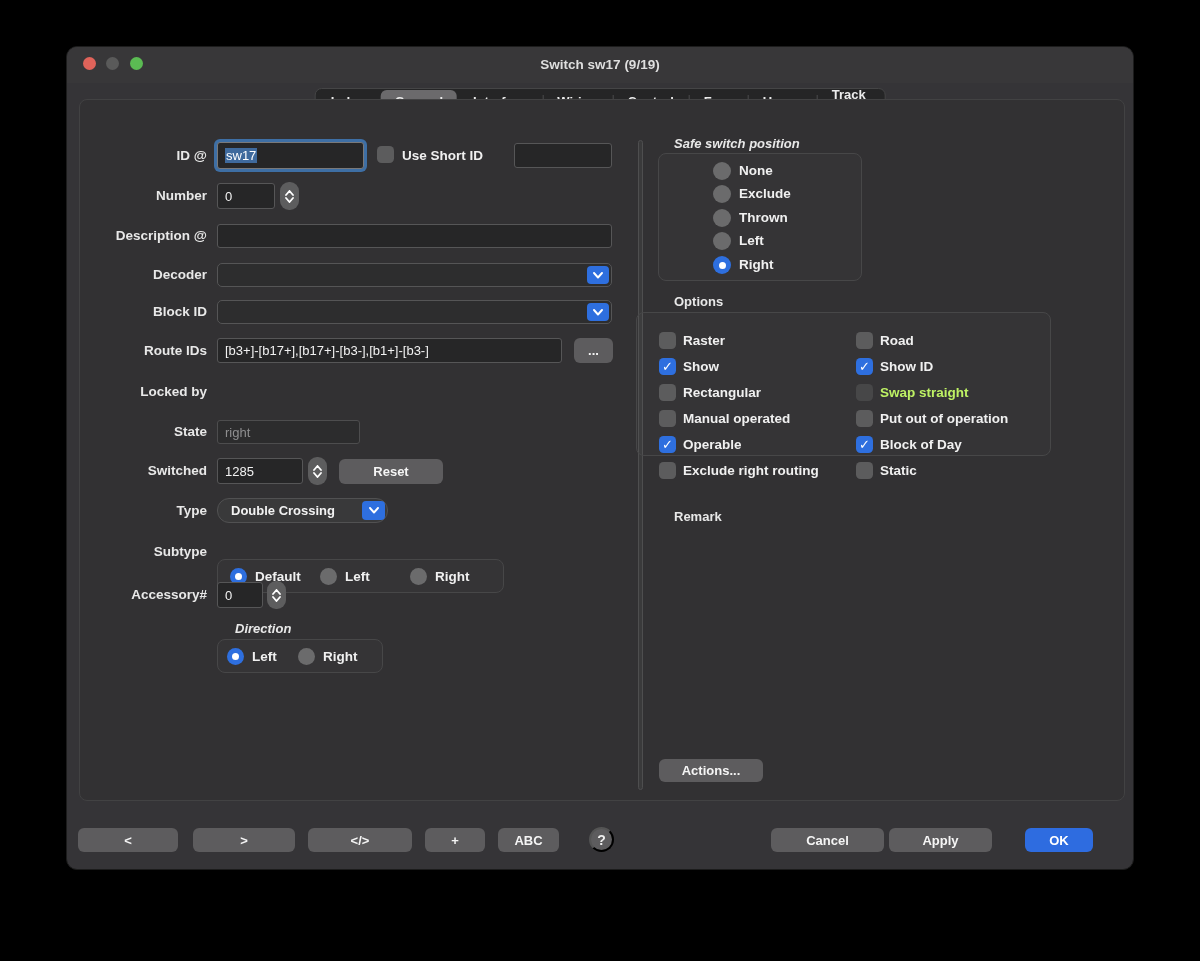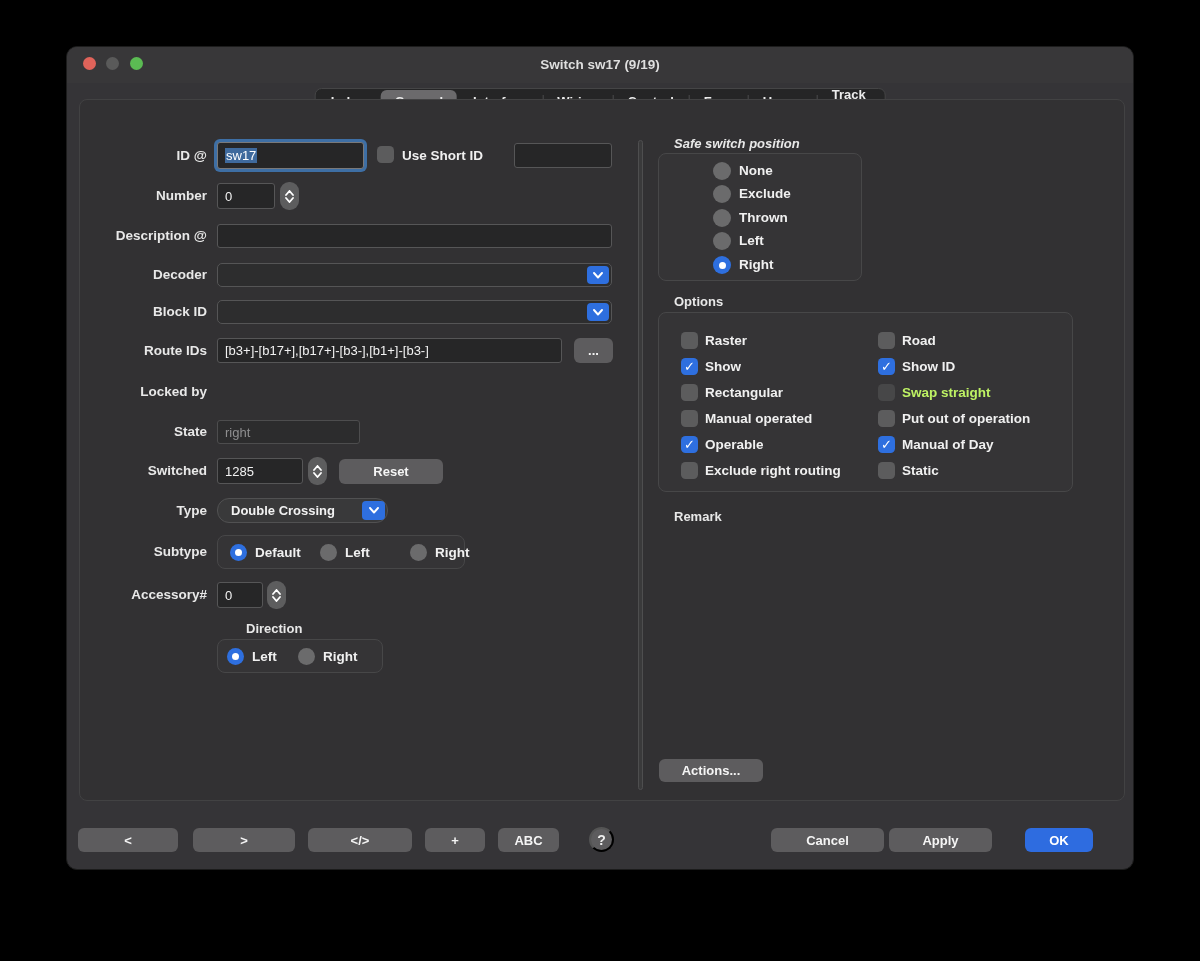--- a/index.html
+++ b/index.html
@@ -181,41 +181,41 @@
     <div class="combo typec" style="left:137px; top:398px; width:171px; height:25px; padding-left:13px;">
       <span>Double Crossing</span>
       <span class="chev-btn" style="width:23px;">
         <svg width="10" height="7" viewBox="0 0 10 7">
             <polyline points="1,1 5,5.5 9,1" fill="none" stroke="#fff" stroke-width="1.9" stroke-linecap="round" stroke-linejoin="round"></polyline>
           </svg>
       </span>
     </div>
 
     <div class="lbl" style="top:435px; line-height:34px;">Subtype</div>
-    <div class="groupbox" style="left:137px; top:435px; width:248px; height:34px;">
+    <div class="groupbox" style="left:137px; top:459px; width:287px; height:34px;">
       <span class="radio sm on" style="left:12px; top:8px;"></span>
       <span class="rlabel" style="left:37px; top:8px;">Default</span>
       <span class="radio sm" style="left:102px; top:8px;"></span>
       <span class="rlabel" style="left:127px; top:8px;">Left</span>
       <span class="radio sm" style="left:192px; top:8px;"></span>
       <span class="rlabel" style="left:217px; top:8px;">Right</span>
     </div>
 
     <div class="lbl" style="top:482px; line-height:26px;">Accessory#</div>
     <div class="field" style="left:137px; top:482px; width:46px; height:26px;">0</div>
     <div class="stepper" style="left:187px; top:481px; height:28px;">
       <svg width="9" height="6" viewBox="0 0 9 6">
           <polyline points="1,5 4.5,1 8,5" fill="none" stroke="#fff" stroke-width="1.8" stroke-linecap="round"></polyline>
         </svg>
       <svg width="9" height="6" viewBox="0 0 9 6">
           <polyline points="1,1 4.5,5 8,1" fill="none" stroke="#fff" stroke-width="1.8" stroke-linecap="round"></polyline>
         </svg>
     </div>
 
-    <div class="group-lbl" style="left:166px; top:521px;">Direction</div>
+    <div class="group-lbl" style="left:155px; top:521px;font-style:italic;">Direction</div>
     <div class="groupbox" style="left:137px; top:539px; width:166px; height:34px;">
       <span class="radio sm on" style="left:9px; top:8px;"></span>
       <span class="rlabel" style="left:34px; top:8px;">Left</span>
       <span class="radio sm" style="left:80px; top:8px;"></span>
       <span class="rlabel" style="left:105px; top:8px;">Right</span>
     </div>
 
     <div class="splitter"></div>
 
     <div class="group-lbl" style="left:594px; top:36px;font-style:italic;">Safe switch position</div>
@@ -226,21 +226,21 @@
       <span class="rlabel" style="left:80px; top:31px;">Exclude</span>
       <span class="radio" style="left:54px; top:55px;"></span>
       <span class="rlabel" style="left:80px; top:55px;">Thrown</span>
       <span class="radio" style="left:54px; top:78px;"></span>
       <span class="rlabel" style="left:80px; top:78px;">Left</span>
       <span class="radio on" style="left:54px; top:102px;"></span>
       <span class="rlabel" style="left:80px; top:102px;">Right</span>
     </div>
 
     <div class="group-lbl" style="left:594px; top:194px;">Options</div>
-    <div class="groupbox" style="left:578px; top:212px; width:415px; height:180px;">
+    <div class="groupbox" style="left:556px; top:212px; width:415px; height:144px;">
 
       <span class="cb" style="left:22px; top:19px;"></span>
       <span class="clabel" style="left:46px; top:19px;">Raster</span>
       <span class="cb on" style="left:22px; top:45px;">
           <span>✓</span>
         </span>
       <span class="clabel" style="left:46px; top:45px;">Show</span>
       <span class="cb" style="left:22px; top:71px;"></span>
       <span class="clabel" style="left:46px; top:71px;">Rectangular</span>
       <span class="cb" style="left:22px; top:97px;"></span>
@@ -258,21 +258,21 @@
           <span>✓</span>
         </span>
       <span class="clabel" style="left:243px; top:45px;">Show ID</span>
       <span class="cb dis" style="left:219px; top:71px;"></span>
       <span class="clabel dis" style="left:243px; top:71px;">Swap straight</span>
       <span class="cb" style="left:219px; top:97px;"></span>
       <span class="clabel" style="left:243px; top:97px;">Put out of operation</span>
       <span class="cb on" style="left:219px; top:123px;">
           <span>✓</span>
         </span>
-      <span class="clabel" style="left:243px; top:123px;">Manual of Day</span>
+      <span class="clabel" style="left:243px; top:123px;">Block of Day</span>
       <span class="cb" style="left:219px; top:149px;"></span>
       <span class="clabel" style="left:243px; top:149px;">Static</span>
     </div>
 
     <div class="group-lbl" style="left:594px; top:409px;">Remark</div>
 
     <button class="btn" style="left:579px; top:659px; width:104px; height:23px;">Actions...</button>
   </div>
 
   <button class="btn" style="left:11px; top:781px; width:100px; height:24px;">&lt;</button>

